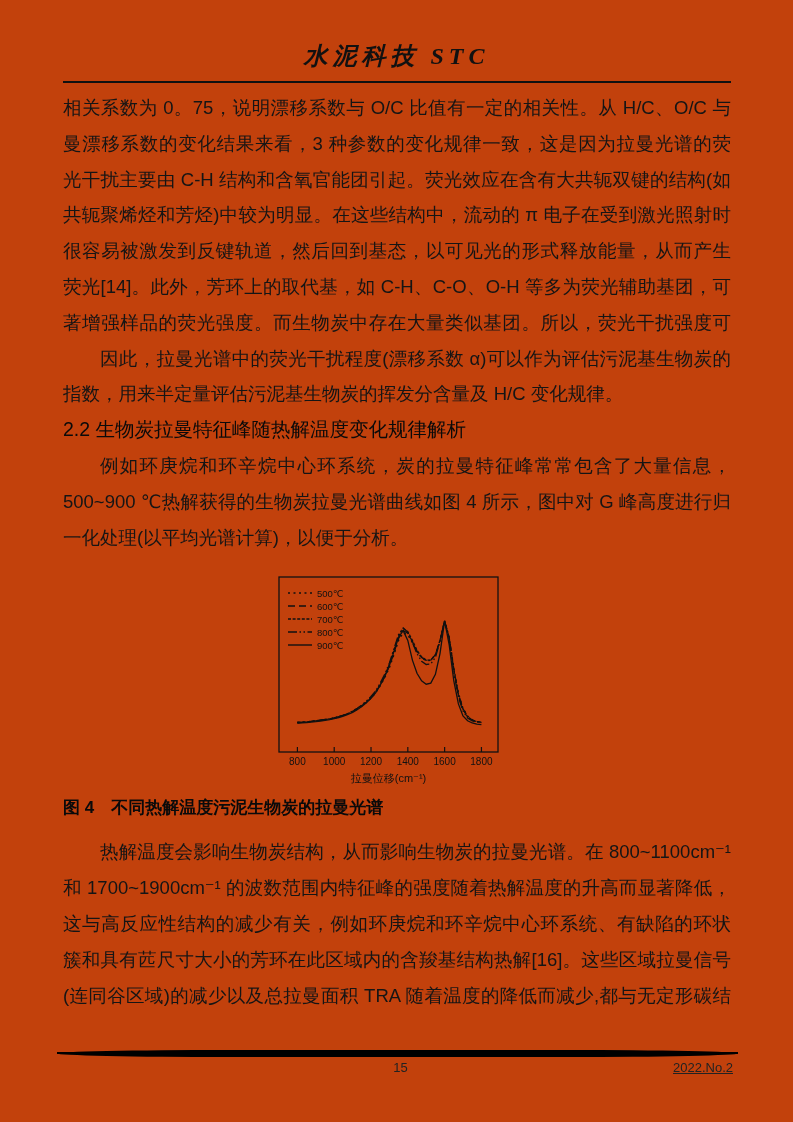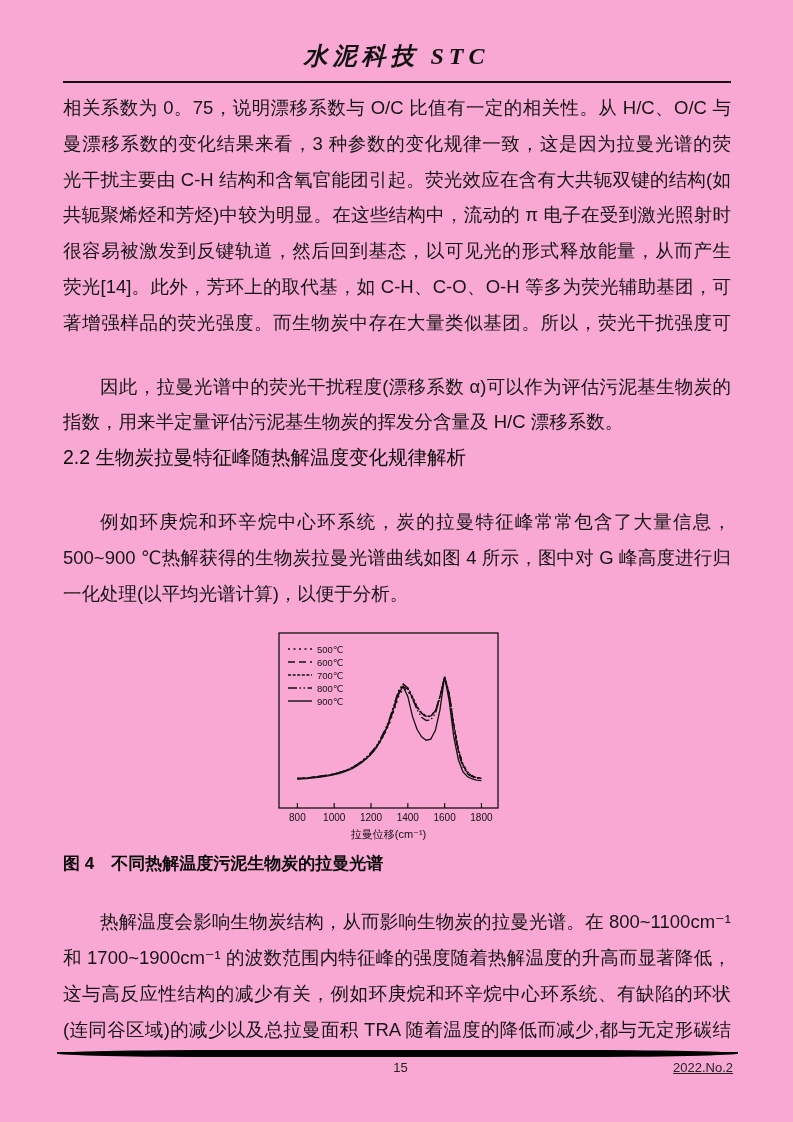--- a/index.html
+++ b/index.html
@@ -1,27 +1,27 @@
 <!DOCTYPE html>
 <html><head>
 <meta charset="utf-8">
 <style>
   html,body{margin:0;padding:0;background:#fff;}
-  .page{position:relative;width:793px;height:1122px;background:#f9a8d4;margin:0 auto;
+  .page{position:relative;width:793px;height:1122px;background:#c2410c;margin:0 auto;
         overflow:hidden;color:#151515;font-family:"Liberation Sans","DejaVu Sans",sans-serif;}
   .journal-title{padding-top:40px;text-align:center;
         font-family:"Liberation Serif","DejaVu Serif",serif;
         font-style:italic;font-weight:bold;font-size:24px;letter-spacing:5px;color:#111;}
   .header-rule{height:2px;background:#111;margin:9px 62px 0 63px;}
   .article{position:absolute;left:63px;right:62px;top:90px;}
   .para{margin:0;}
   .line{font-size:18.5px;line-height:35.8px;height:35.8px;overflow:hidden;
         text-align:justify;text-align-last:justify;}
   .line.lastline{text-align-last:left;}
-  .line.indent{text-indent:37px;margin-top:28px;}
+  .line.indent{text-indent:37px;}
   .heading{font-weight:normal;font-size:19.5px;line-height:35.8px;height:35.8px;color:#0a0a0a;}
   .figure{width:250px;margin:14px auto 0;}
   .figure svg{display:block;}
   .caption{text-align:left;font-weight:bold;font-size:17px;line-height:24px;margin-top:5px;color:#0a0a0a;}
   .para.after-caption{margin-top:14px;}
   .footer-rule{position:absolute;left:57px;right:55px;top:1050px;height:7px;background:#000;
         border-radius:50%/100%;}
   .footer-rule:after{content:"";position:absolute;left:0;right:0;top:2px;height:2px;background:#000;}
   .footer-row{position:absolute;left:68px;right:60px;top:1060px;height:20px;font-size:13px;color:#222;}
   .page-number{position:absolute;left:50%;transform:translateX(-50%);top:0;}
@@ -39,21 +39,21 @@
         <div class="line">相关系数为 0。75，说明漂移系数与 O/C 比值有一定的相关性。从 H/C、O/C 与拉</div>
         <div class="line">曼漂移系数的变化结果来看，3 种参数的变化规律一致，这是因为拉曼光谱的荧</div>
         <div class="line">光干扰主要由 C-H 结构和含氧官能团引起。荧光效应在含有大共轭双键的结构(如</div>
         <div class="line">共轭聚烯烃和芳烃)中较为明显。在这些结构中，流动的 π 电子在受到激光照射时</div>
         <div class="line">很容易被激发到反键轨道，然后回到基态，以可见光的形式释放能量，从而产生</div>
         <div class="line">荧光[14]。此外，芳环上的取代基，如 C-H、C-O、O-H 等多为荧光辅助基团，可显</div>
         <div class="line">著增强样品的荧光强度。而生物炭中存在大量类似基团。所以，荧光干扰强度可</div>
       </div>
       <div class="para">
         <div class="line indent">因此，拉曼光谱中的荧光干扰程度(漂移系数 α)可以作为评估污泥基生物炭的</div>
-        <div class="line lastline">指数，用来半定量评估污泥基生物炭的挥发分含量及 H/C 漂移系数。</div>
+        <div class="line lastline">指数，用来半定量评估污泥基生物炭的挥发分含量及 H/C 变化规律。</div>
       </div>
       <div class="heading">2.2 生物炭拉曼特征峰随热解温度变化规律解析</div>
       <div class="para">
         <div class="line indent">例如环庚烷和环辛烷中心环系统，炭的拉曼特征峰常常包含了大量信息，</div>
         <div class="line">500~900 ℃热解获得的生物炭拉曼光谱曲线如图 4 所示，图中对 G 峰高度进行归</div>
         <div class="line lastline">一化处理(以平均光谱计算)，以便于分析。</div>
       </div>
       <div class="figure">
         <svg viewBox="0 0 250 222" width="250" height="222">
           <rect x="7" y="8" width="219" height="175" fill="none" stroke="#111111" stroke-width="1.3"></rect>
@@ -85,20 +85,21 @@
           <text x="45" y="66.5" font-size="9.5" fill="#111111">800℃</text>
           <line x1="16" y1="76" x2="40" y2="76" stroke="#111111" stroke-width="1.4"></line>
           <text x="45" y="79.5" font-size="9.5" fill="#111111">900℃</text>
         </svg>
       </div>
       <div class="caption">图 4　不同热解温度污泥生物炭的拉曼光谱</div>
       <div class="para after-caption">
         <div class="line indent">热解温度会影响生物炭结构，从而影响生物炭的拉曼光谱。在 800~1100cm⁻¹</div>
         <div class="line">和 1700~1900cm⁻¹ 的波数范围内特征峰的强度随着热解温度的升高而显著降低，</div>
         <div class="line">这与高反应性结构的减少有关，例如环庚烷和环辛烷中心环系统、有缺陷的环状</div>
+        <div class="line">簇和具有苉尺寸大小的芳环在此区域内的含羧基结构热解[16]。这些区域拉曼信号</div>
         <div class="line">(连同谷区域)的减少以及总拉曼面积 TRA 随着温度的降低而减少,都与无定形碳结</div>
       </div>
     </div>
 
   <div class="footer-rule"></div>
   <div class="footer-row">
     <span class="page-number">15</span>
     <span class="issue-label">2022.No.2</span>
   </div>
 </div>

